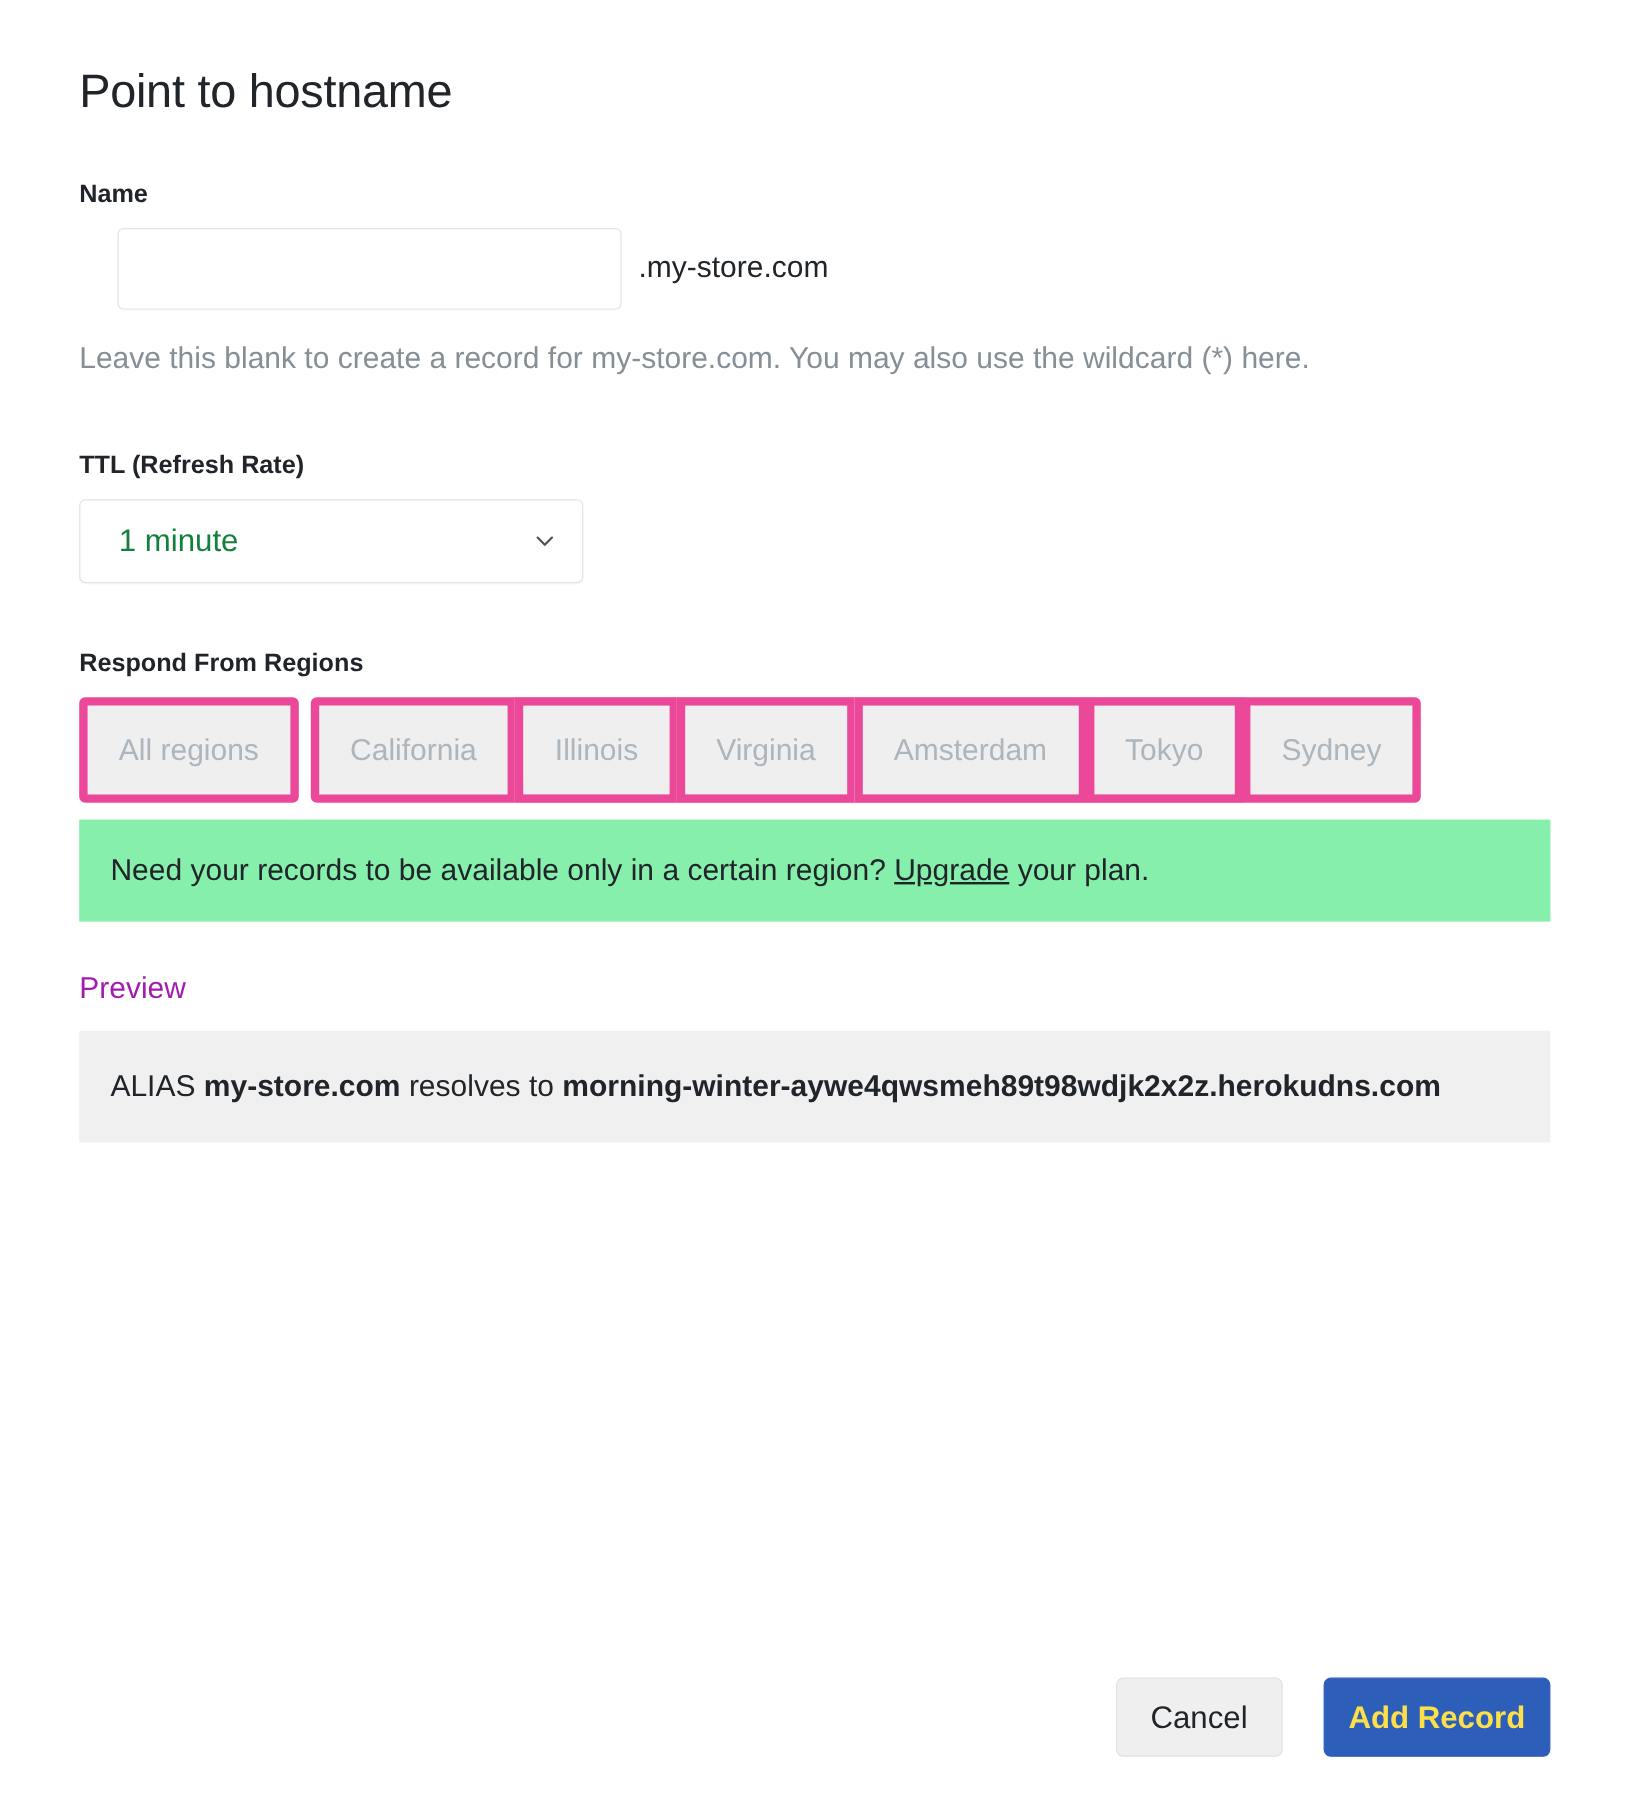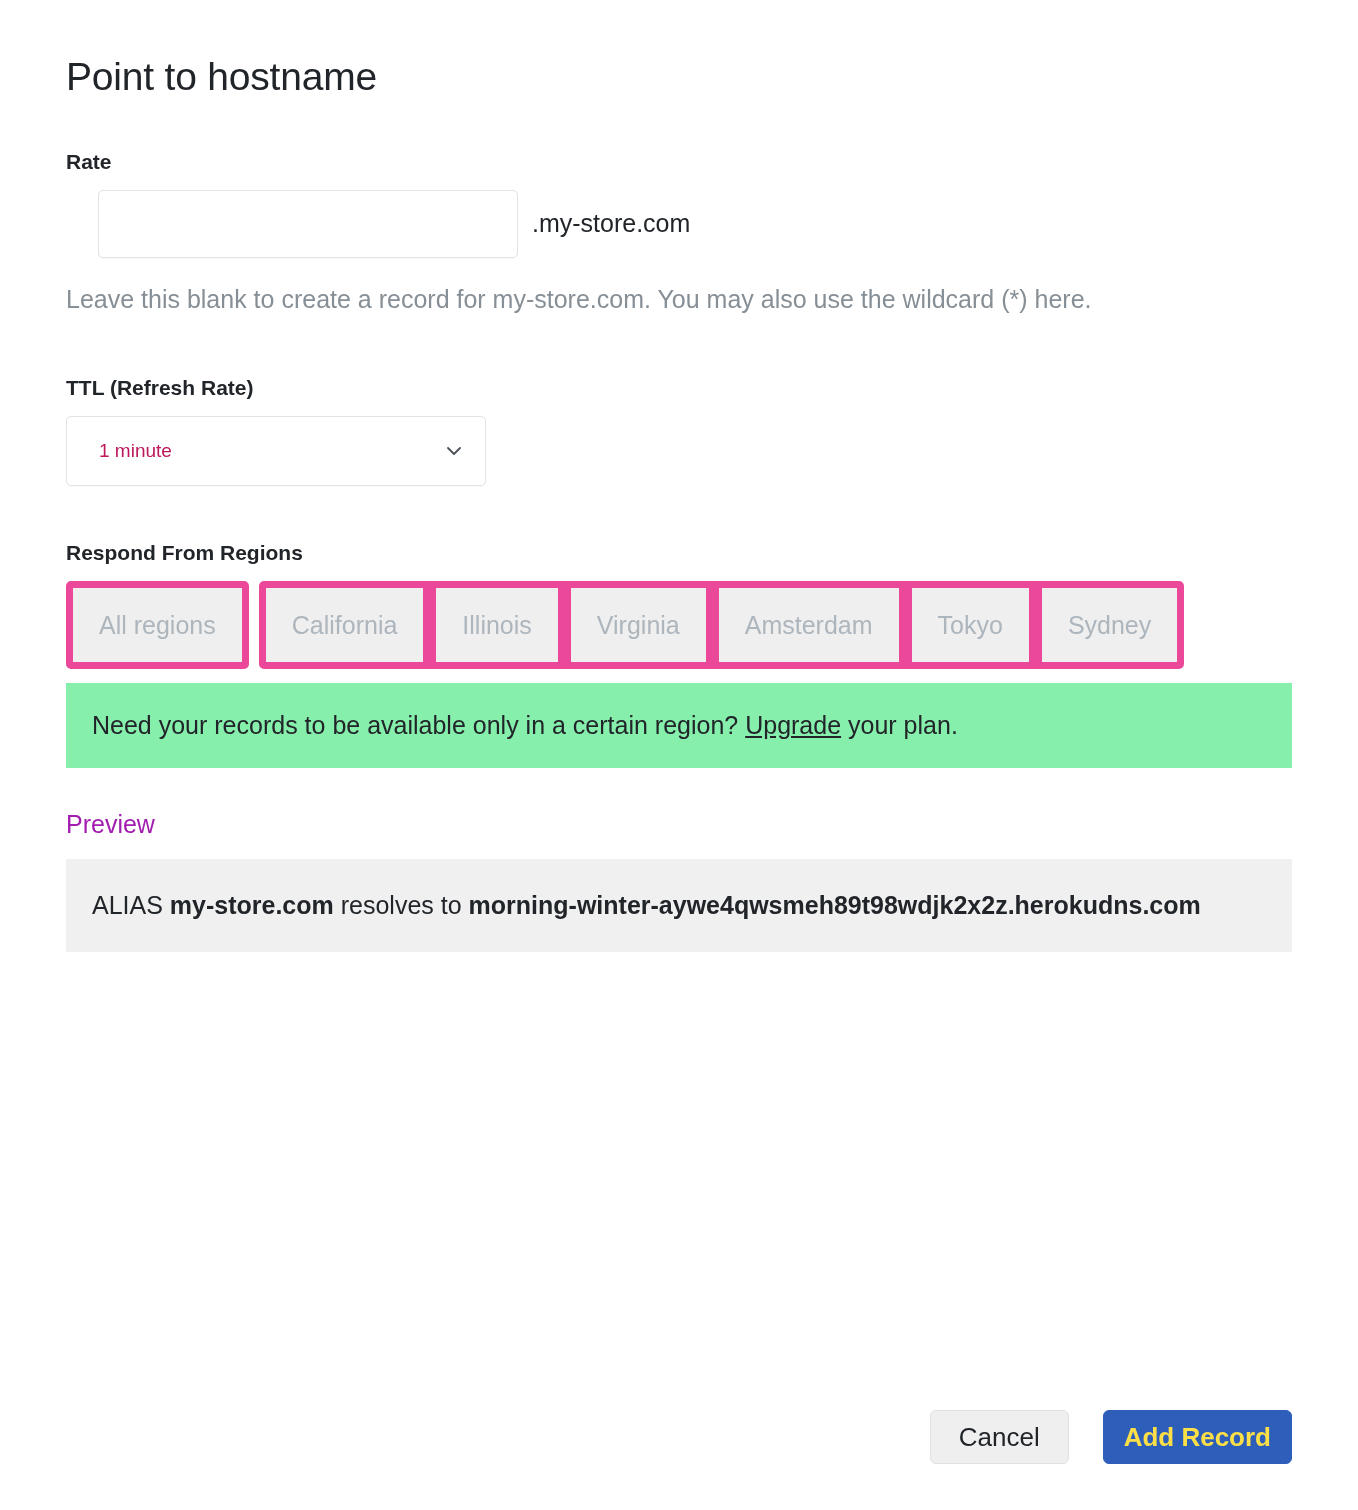--- a/index.html
+++ b/index.html
@@ -95,22 +95,22 @@
   .select-wrap {
     position: relative;
     width: 420px;
   }
   .select-box {
     width: 420px;
     height: 70px;
     border: 1px solid #e3e3e3;
     border-radius: 5px;
     background: #ffffff;
-    font-size: 19px;
-    color: #be185d;
+    font-size: 26px;
+    color: #15803d;
     display: flex;
     align-items: center;
     padding: 0 17px 0 32px;
     box-shadow: 0 1px 1px rgba(0,0,0,0.02);
     cursor: pointer;
   }
   .chevron-down {
     position: absolute;
     right: 22px;
     top: 50%;
@@ -195,21 +195,21 @@
     position: absolute;
     right: 66px;
     bottom: 46px;
     display: flex;
     align-items: center;
     gap: 34px;
   }
   .btn {
     font-family: "Liberation Sans", sans-serif;
     font-size: 26px;
-    height: 54px;
+    height: 66px;
     padding: 0 28px;
     border-radius: 6px;
     cursor: pointer;
     display: flex;
     align-items: center;
     justify-content: center;
     white-space: nowrap;
     text-align: center;
   }
   .btn-cancel {
@@ -226,21 +226,21 @@
   }
 </style>
 </head>
 <body>
 
 <div class="page">
 
   <h1 class="dialog-title">Point to hostname</h1>
 
   <div class="field-block">
-    <div class="field-label">Rate</div>
+    <div class="field-label">Name</div>
     <div class="name-row">
       <input id="name-input" class="text-input" type="text" placeholder="" style="">
       <span class="domain-suffix">.my-store.com</span>
     </div>
     <div class="help-text">Leave this blank to create a record for my-store.com. You may also use the wildcard (*) here.</div>
   </div>
 
 
   <div class="field-block ttl-block">
     <div class="field-label">TTL (Refresh Rate)</div>

